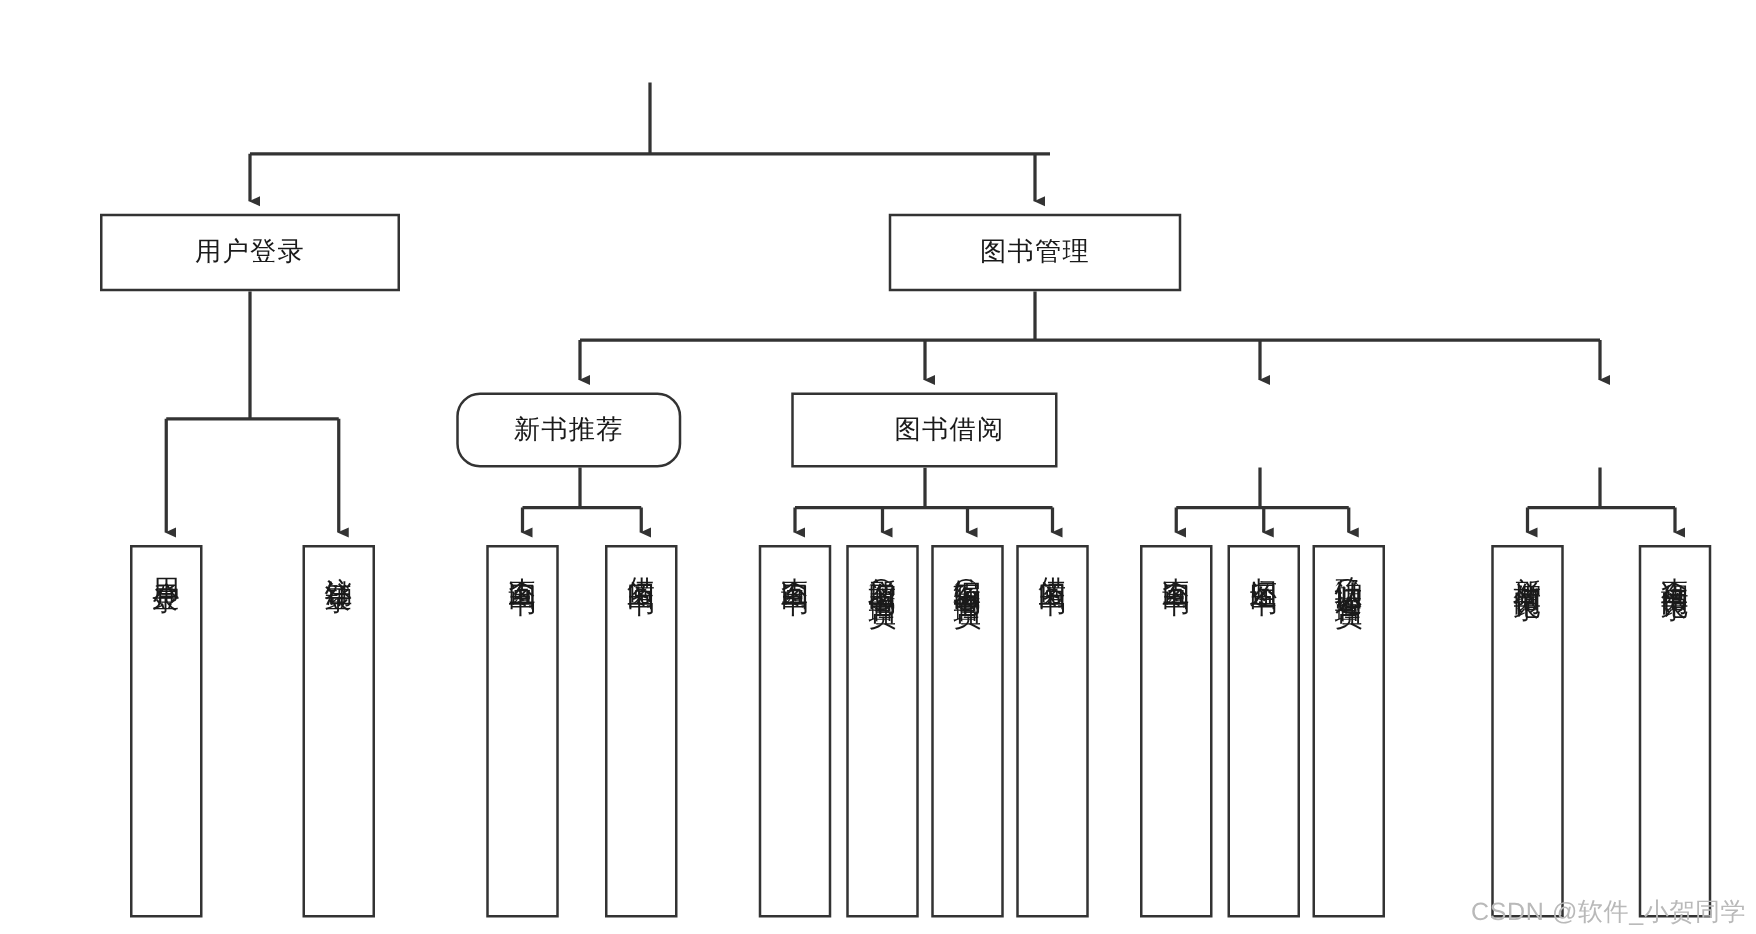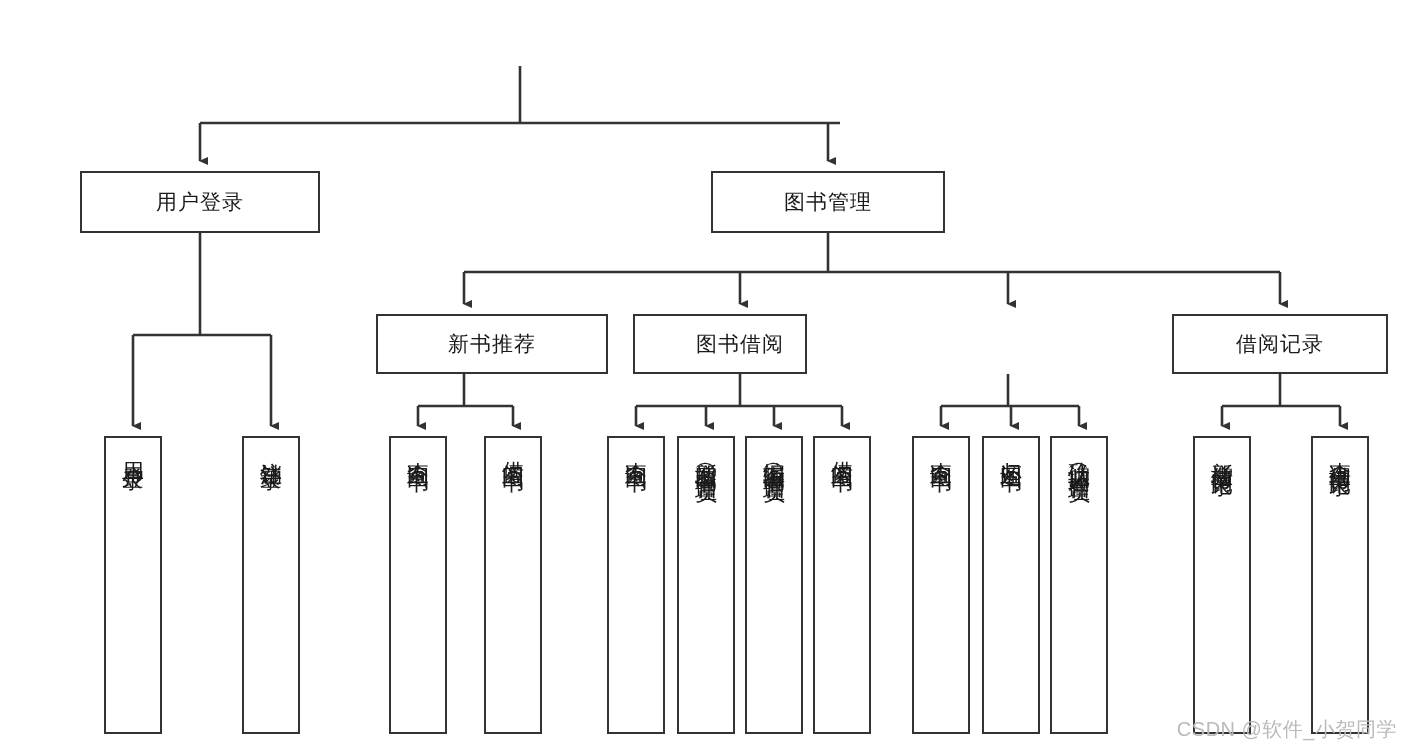--- a/index.html
+++ b/index.html
@@ -90,28 +90,25 @@
   </svg>
 
 
   <div class="node h-node" style="left:80px;top:171px;width:240px;height:62px;">
     <span class="lbl">用户登录</span>
   </div>
   <div class="node h-node" style="left:711px;top:171px;width:234px;height:62px;">
     <span class="lbl">图书管理</span>
   </div>
 
-  <div class="node h-node" style="left:376px;top:314px;width:232px;height:60px;">
+  <div class="node h-node" style="left:365px;top:314px;width:180px;height:60px;border-radius:19px;">
     <span class="lbl">新书推荐</span>
   </div>
-  <div class="node h-node" style="left:633px;top:314px;width:174px;height:60px;padding-left:40px;">
+  <div class="node h-node" style="left:633px;top:314px;width:213px;height:60px;padding-left:40px;">
     <span class="lbl">图书借阅</span>
-  </div>
-  <div class="node h-node" style="left:1172px;top:314px;width:216px;height:60px;">
-    <span class="lbl">借阅记录</span>
   </div>
 
   <div class="node v-node" style="left:104px;top:436px;width:58px;height:298px;">
     <span class="lbl">用户登录</span>
   </div>
   <div class="node v-node" style="left:242px;top:436px;width:58px;height:298px;">
     <span class="lbl">注销登录</span>
   </div>
 
   <div class="node v-node" style="left:389px;top:436px;width:58px;height:298px;">

